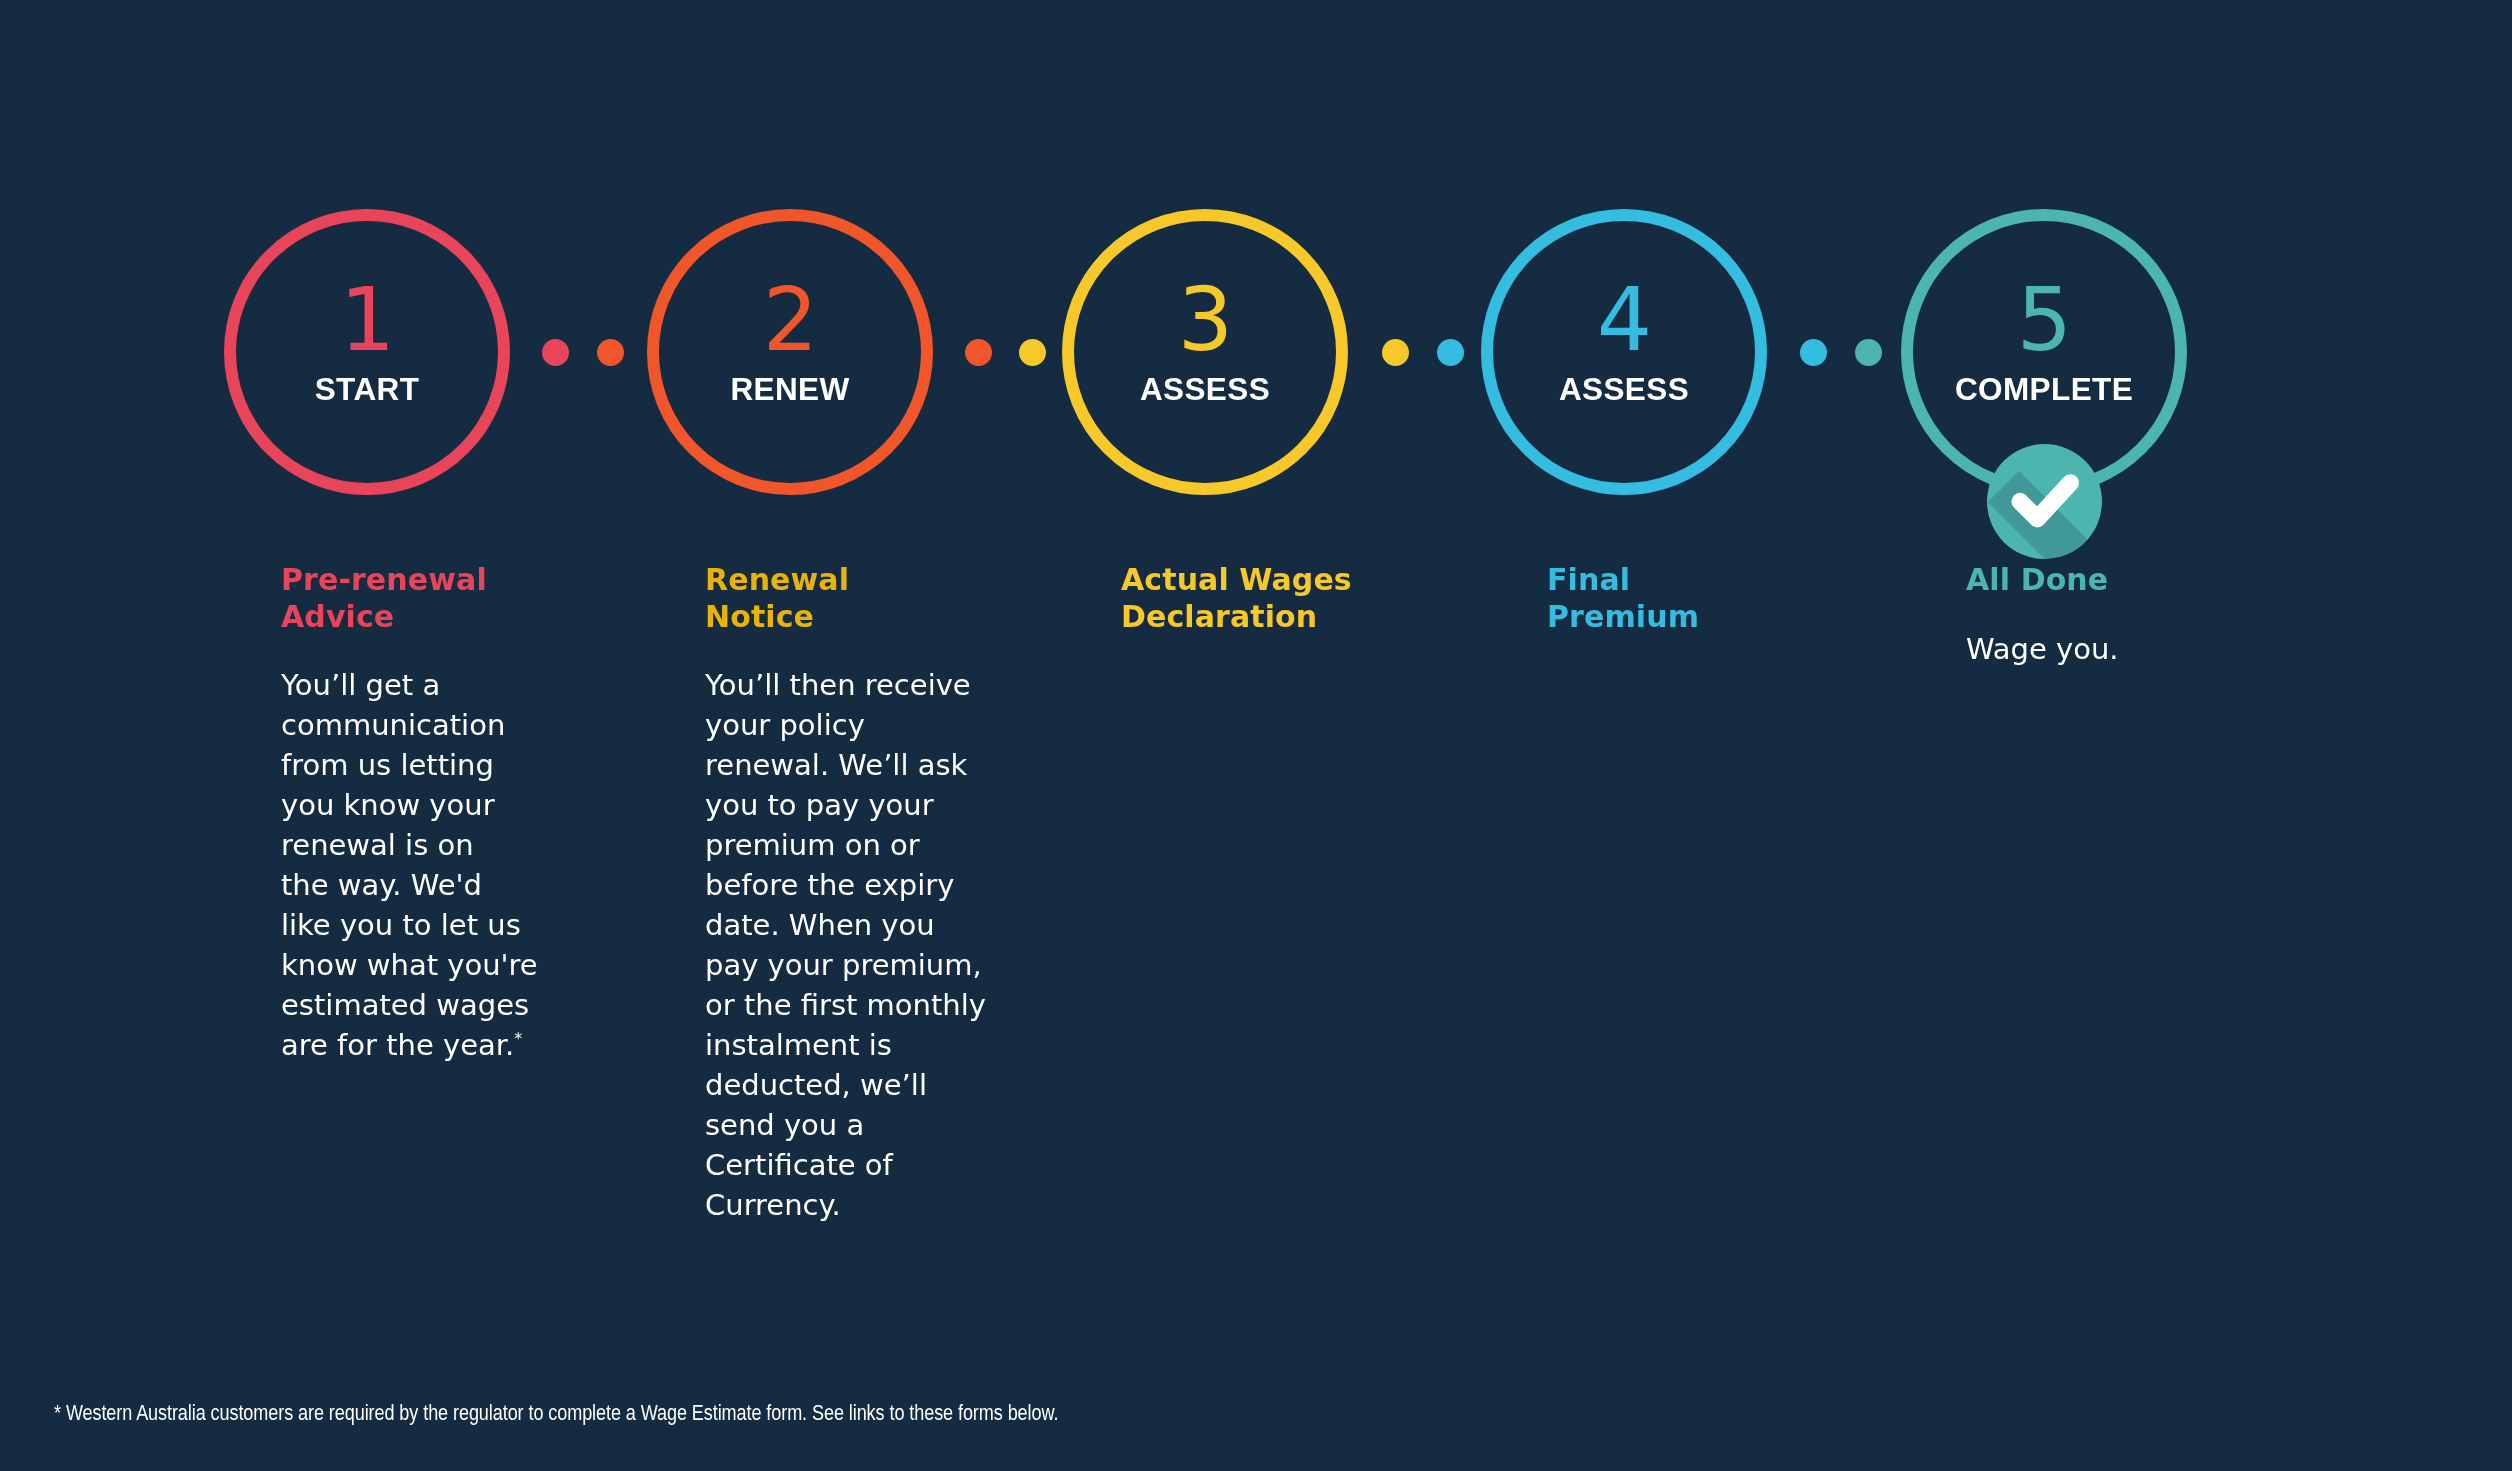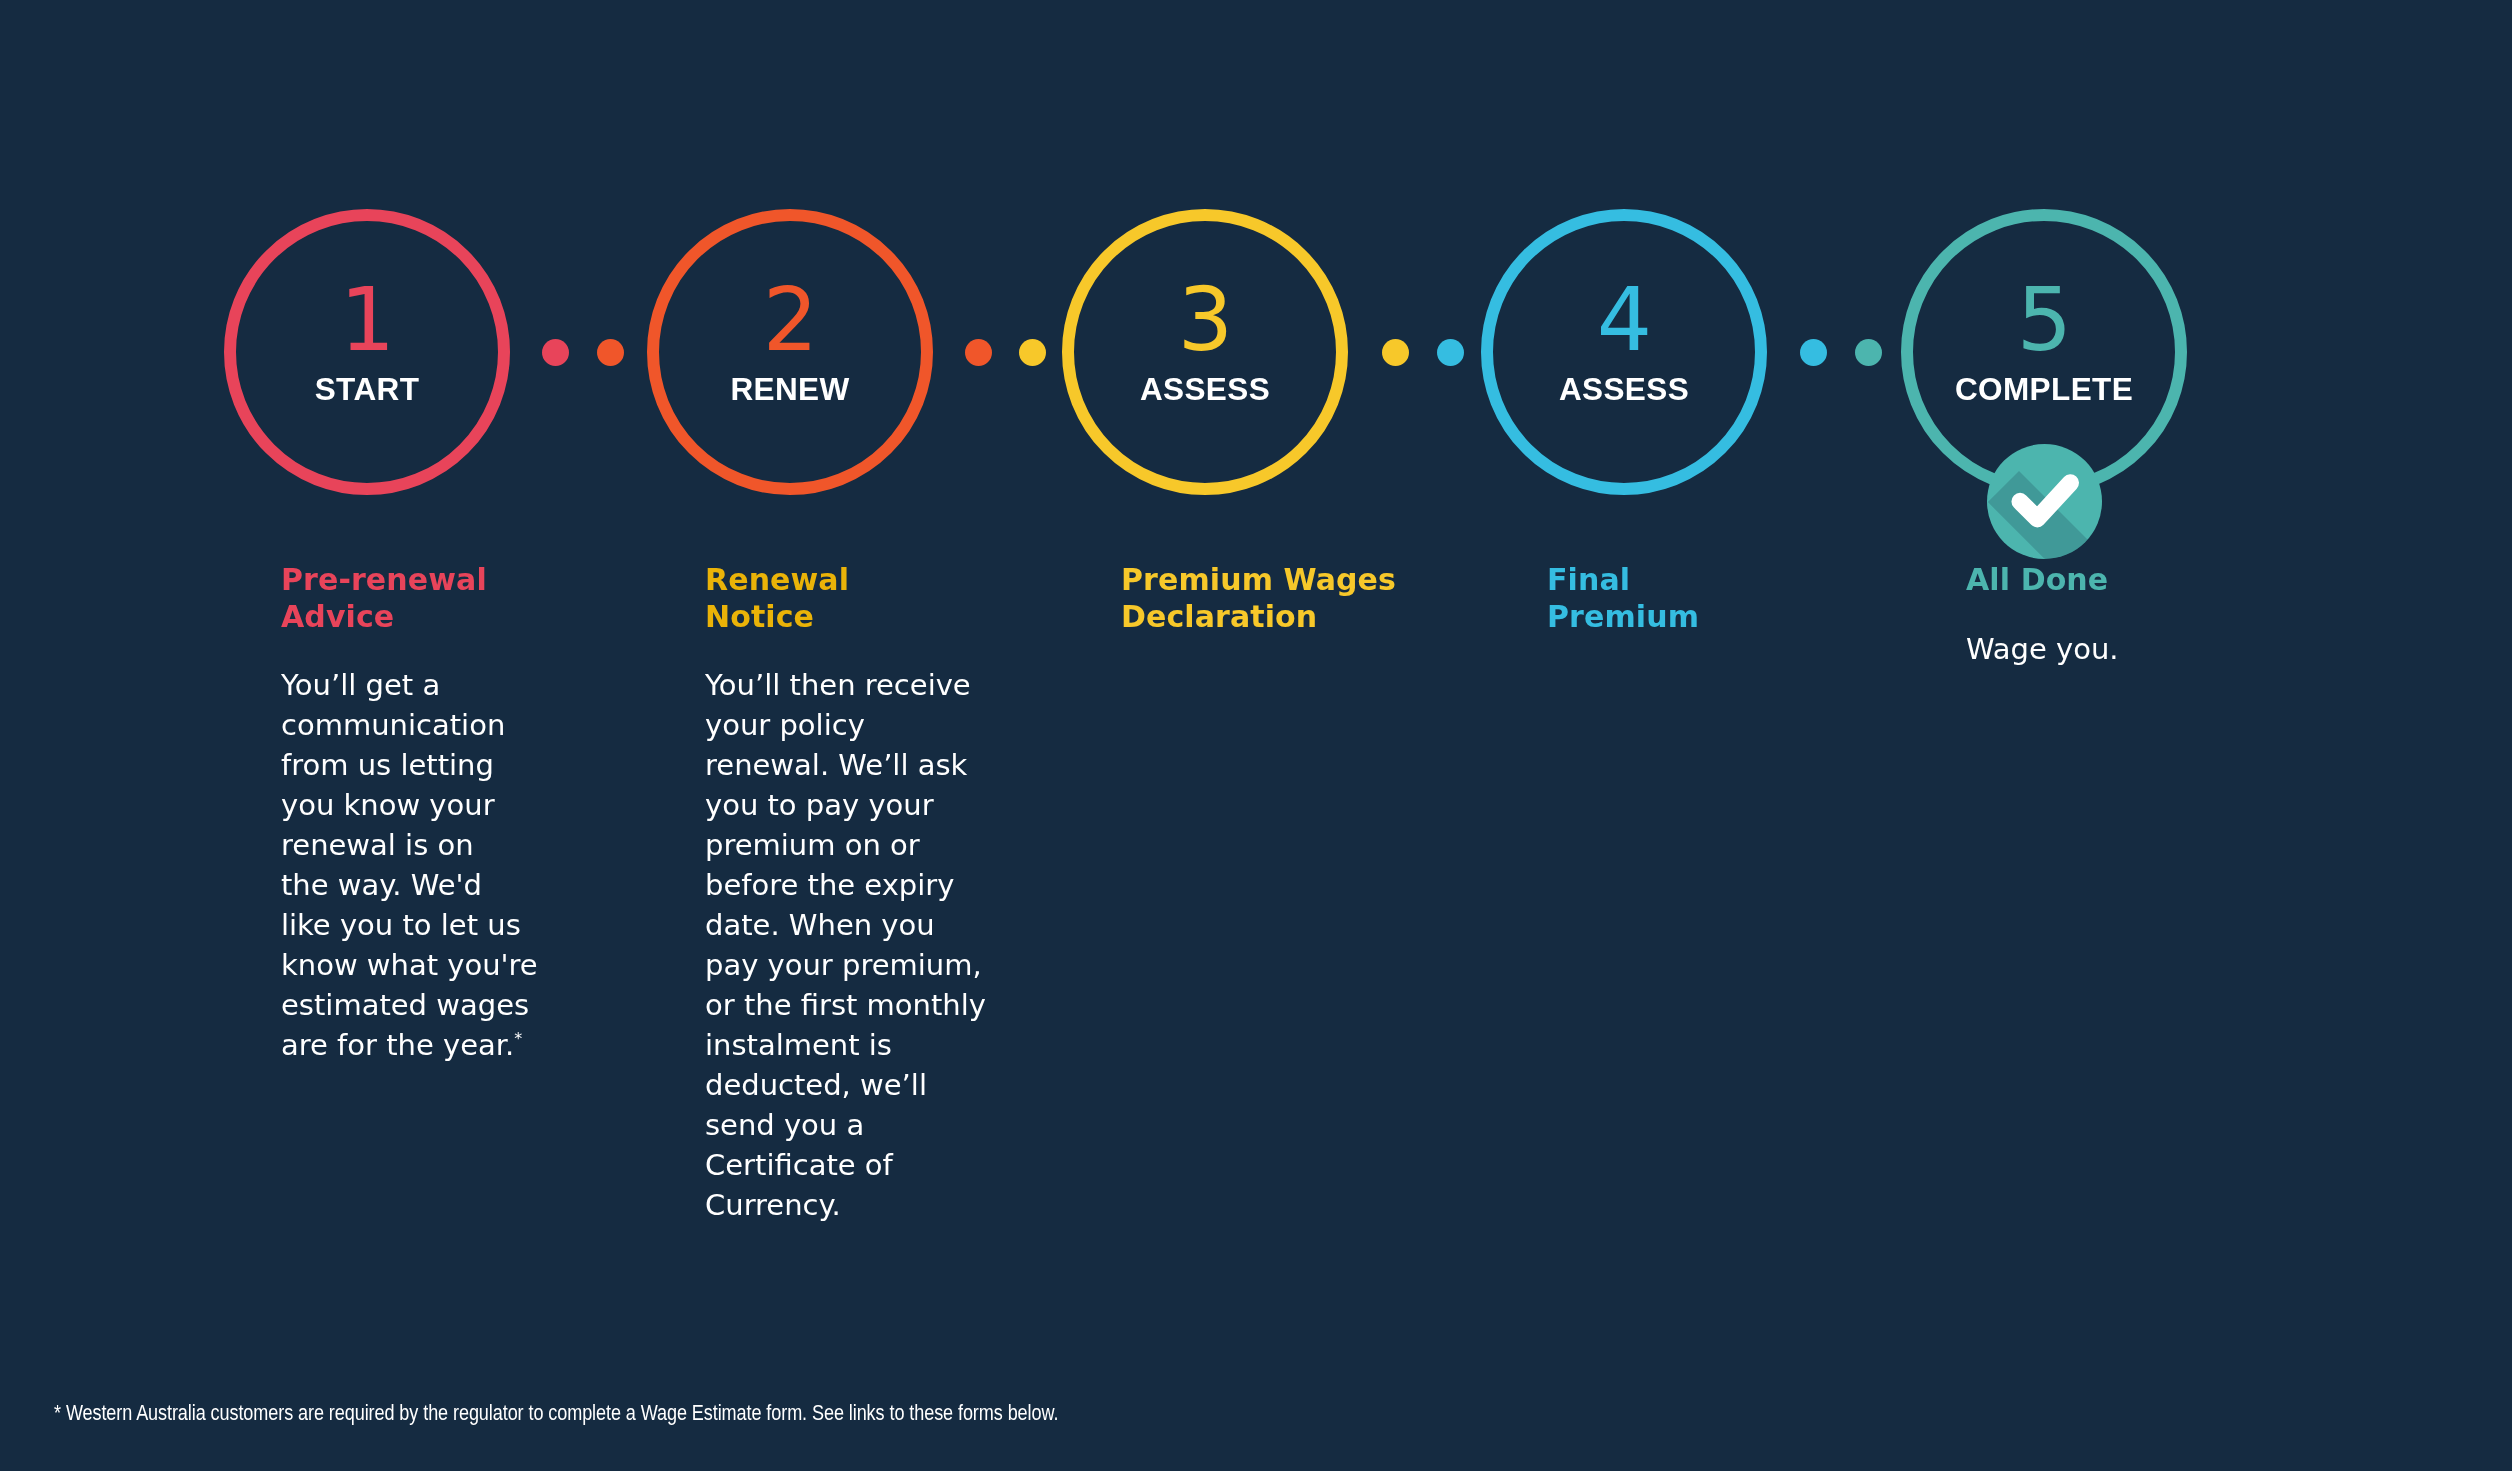--- a/index.html
+++ b/index.html
@@ -252,21 +252,21 @@
 date. When you
 pay your premium,
 or the first monthly
 instalment is
 deducted, we’ll
 send you a
 Certificate of
 Currency.</span></p>
       </div>
       <div class="col" style="left: 1121px;">
-        <h2 class="col-heading" style="color: rgb(247, 200, 42);">Premium Wages
+        <h2 class="col-heading" style="color: rgb(247, 200, 42);">Actual Wages
 Declaration</h2>
       </div>
       <div class="col" style="left: 1547px;">
         <h2 class="col-heading" style="color: rgb(53, 189, 225);">Final
 Premium</h2>
       </div>
       <div class="col" style="left: 1966px;">
         <h2 class="col-heading" style="color: rgb(76, 181, 174);">All Done</h2>
         <p class="col-body"><span>Wage you.</span></p>
       </div>

